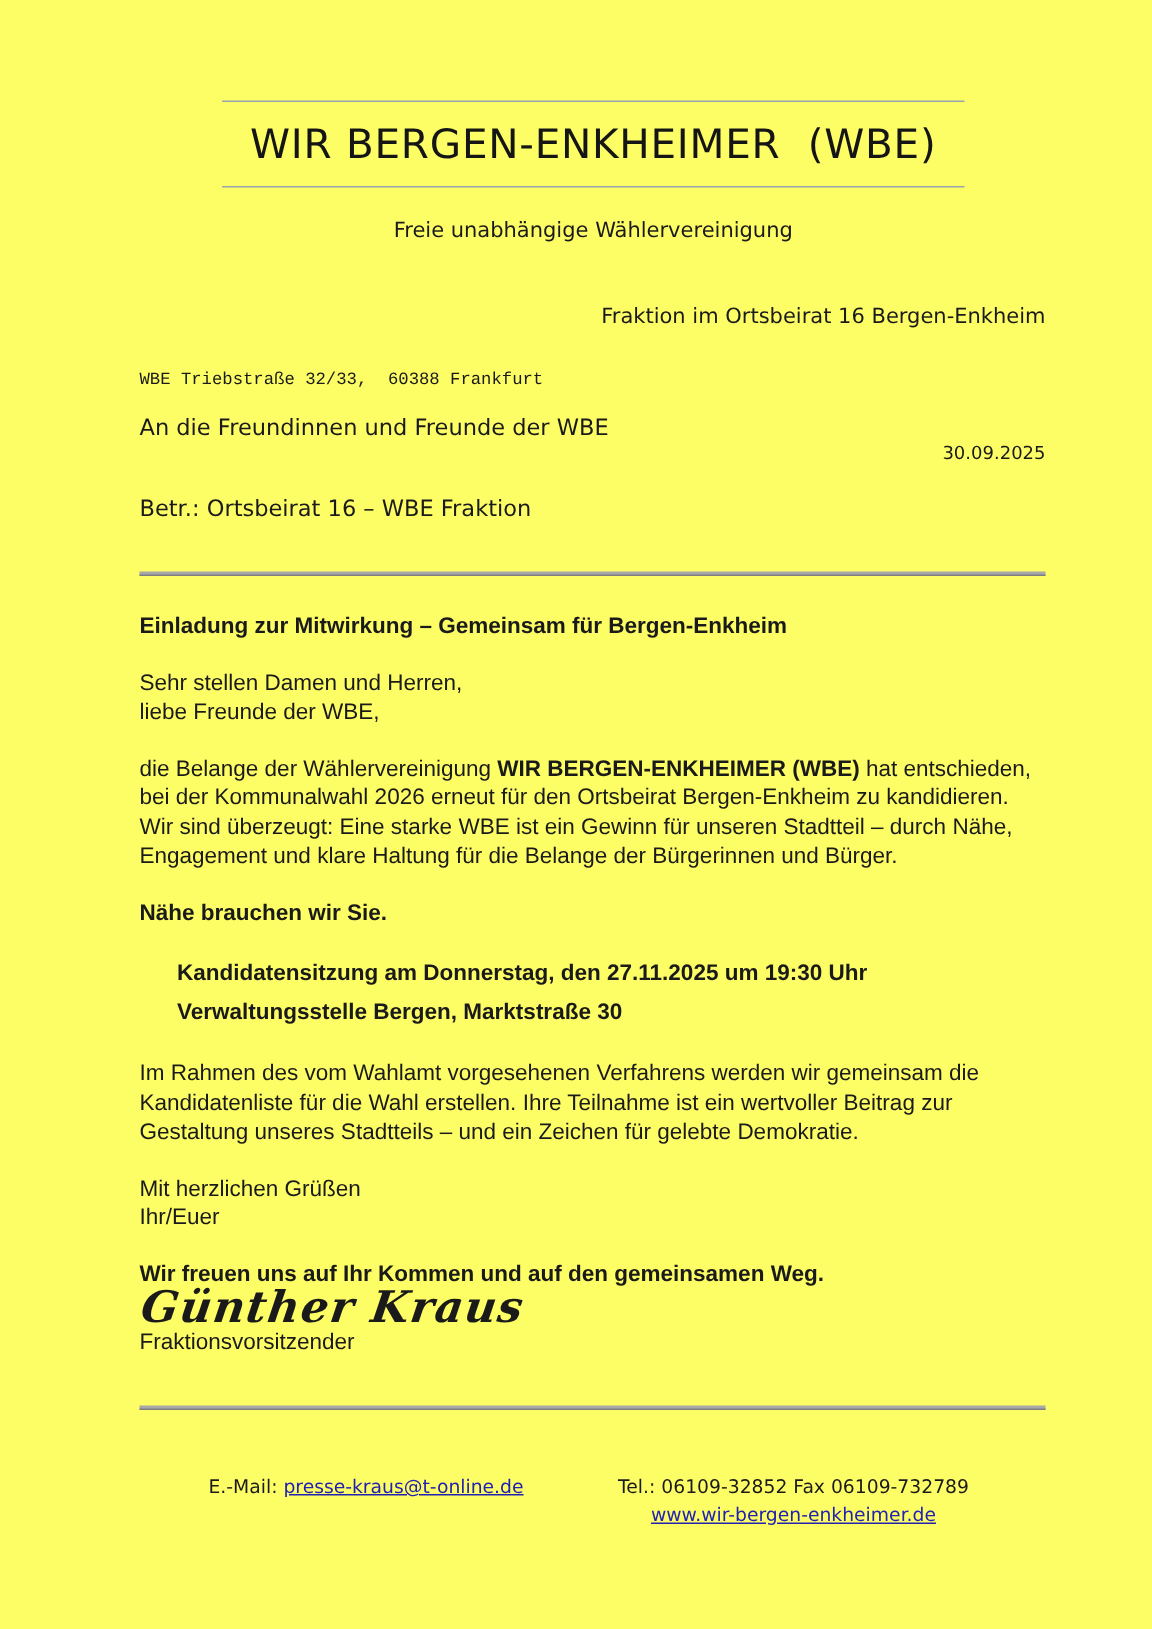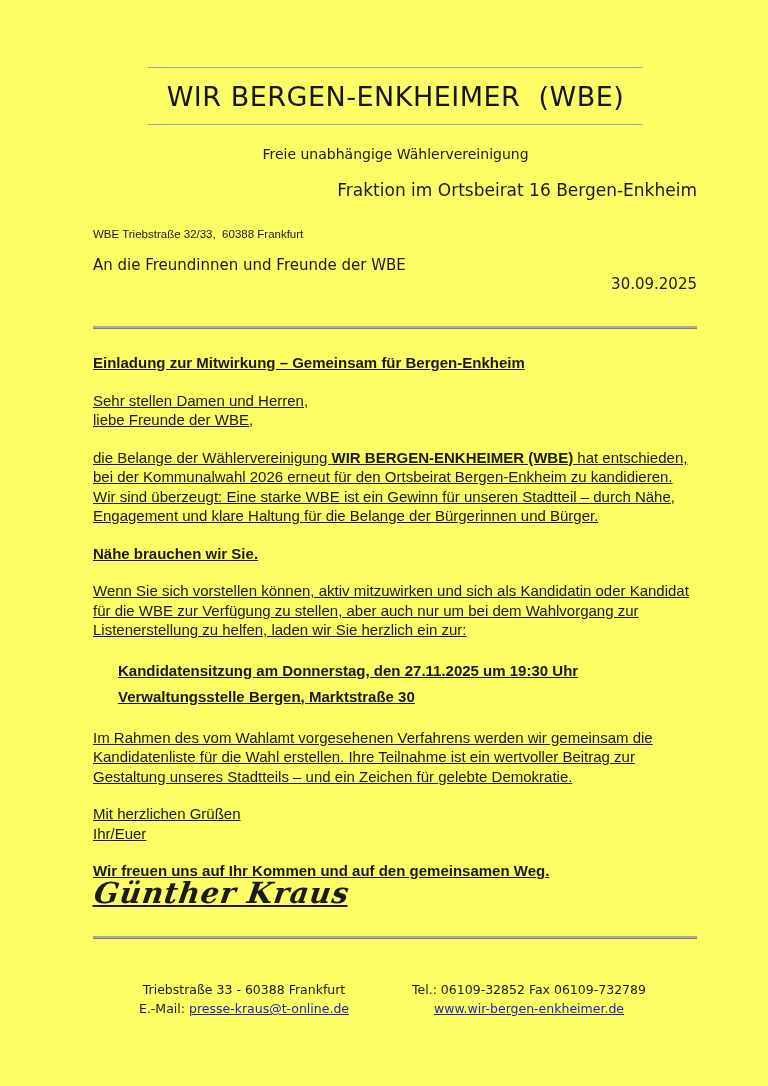--- a/index.html
+++ b/index.html
@@ -36,54 +36,54 @@
   }
   .org-subtitle {
     text-align: center;
     font-family: "DejaVu Sans", sans-serif;
     font-size: 14px;
     margin-top: 21px;
   }
   .fraction-note {
     text-align: right;
     font-family: "DejaVu Sans", sans-serif;
-    font-size: 17px;
-    margin-top: 18px;
+    font-size: 14px;
+    margin-top: 41px;
   }
   
   .sender-line {
-    font-family: Liberation Sans, sans-serif;
+    font-family: Liberation Mono, monospace;
     font-size: 11.5px;
     margin-top: 28px;
     white-space: pre;
   }
   .recipient {
     font-family: "DejaVu Sans", sans-serif;
     font-size: 15px;
     margin-top: 16px;
   }
   .date-line {
     text-align: right;
     font-family: "DejaVu Sans", sans-serif;
-    font-size: 15px;
+    font-size: 12px;
     margin-top: 1px;
   }
   .subject {
     font-family: "DejaVu Sans", sans-serif;
     font-size: 15px;
     margin-top: 21px;
   }
   .thick-rule {
     height: 2px;
     background: #a8a8a8;
     border-bottom: 1px solid #7f7f7f;
   }
   .divider-mid { margin-top: 33px; }
   
-  .body-text { font-size: 15px; line-height: 19.5px; text-decoration: underline; }
+  .body-text { font-size: 15px; line-height: 19.5px; }
   .letter-heading {
     font-weight: bold;
     font-size: 15px;
     margin-top: 24px;
   }
   .para { margin: 18px 0 0 0; }
   .bold { font-weight: bold; }
   .event-block {
     font-weight: bold;
     margin: 18px 0 0 25px;
@@ -125,53 +125,53 @@
     <hr class="thin-rule">
     <div class="org-subtitle">Freie unabhängige Wählervereinigung</div>
   </div>
 
   <div class="fraction-note">Fraktion im Ortsbeirat 16 Bergen-Enkheim</div>
 
   <div class="sender-line">WBE Triebstraße 32/33,  60388 Frankfurt</div>
 
   <div class="recipient">An die Freundinnen und Freunde der WBE</div>
   <div class="date-line">30.09.2025</div>
+  <div class="subject">Betr.: Ortsbeirat 16 – WBE Fraktion</div>
 
   <div class="thick-rule divider-mid"></div>
 
   <div class="body-text">
     <div class="letter-heading">Einladung zur Mitwirkung – Gemeinsam für Bergen-Enkheim</div>
 
     <p class="para"><span>Sehr stellen Damen und Herren,</span><br><span>liebe Freunde der WBE,</span></p>
 
     <p class="para"><span>die Belange der Wählervereinigung </span><span class="bold">WIR BERGEN-ENKHEIMER (WBE)</span><span> hat entschieden, bei der Kommunalwahl 2026 erneut für den Ortsbeirat Bergen-Enkheim zu kandidieren. Wir sind überzeugt: Eine starke WBE ist ein Gewinn für unseren Stadtteil – durch Nähe, Engagement und klare Haltung für die Belange der Bürgerinnen und Bürger.</span></p>
 
     <p class="para bold">Nähe brauchen wir Sie.</p>
 
-    <p class="para">Wenn Sie sich vorstellen können, aktiv mitzuwirken und sich als Kandidatin oder Kandidat für die WBE zur Verfügung zu stellen, aber auch nur um bei dem Wahlvorgang zur Listenerstellung zu helfen, laden wir Sie herzlich ein zur:</p>
 
     <div class="event-block">
       <div>Kandidatensitzung am Donnerstag, den 27.11.2025 um 19:30 Uhr</div>
       <div>Verwaltungsstelle Bergen, Marktstraße 30</div>
     </div>
 
     <p class="para">Im Rahmen des vom Wahlamt vorgesehenen Verfahrens werden wir gemeinsam die Kandidatenliste für die Wahl erstellen. Ihre Teilnahme ist ein wertvoller Beitrag zur Gestaltung unseres Stadtteils – und ein Zeichen für gelebte Demokratie.</p>
 
     <p class="para"><span>Mit herzlichen Grüßen</span><br><span>Ihr/Euer</span></p>
 
     <p class="para bold">Wir freuen uns auf Ihr Kommen und auf den gemeinsamen Weg.</p>
 
     <div class="signature">Günther Kraus</div>
+    <div class="sig-role">Fraktionsvorsitzender</div>
   </div>
 
   <div class="thick-rule divider-footer"></div>
 
   <div class="footer-cols">
     <div class="footer-col left">
-      <div>Triebstraße 33 - 60388 Frankfurt</div>
       <div><span>E.-Mail: </span><a class="doc-link" href="#">presse-kraus@t-online.de</a></div>
     </div>
     <div class="footer-col right">
       <div>Tel.: 06109-32852 Fax 06109-732789</div>
       <div><a class="doc-link" href="#">www.wir-bergen-enkheimer.de</a></div>
     </div>
   </div>
 
 </div>
 

